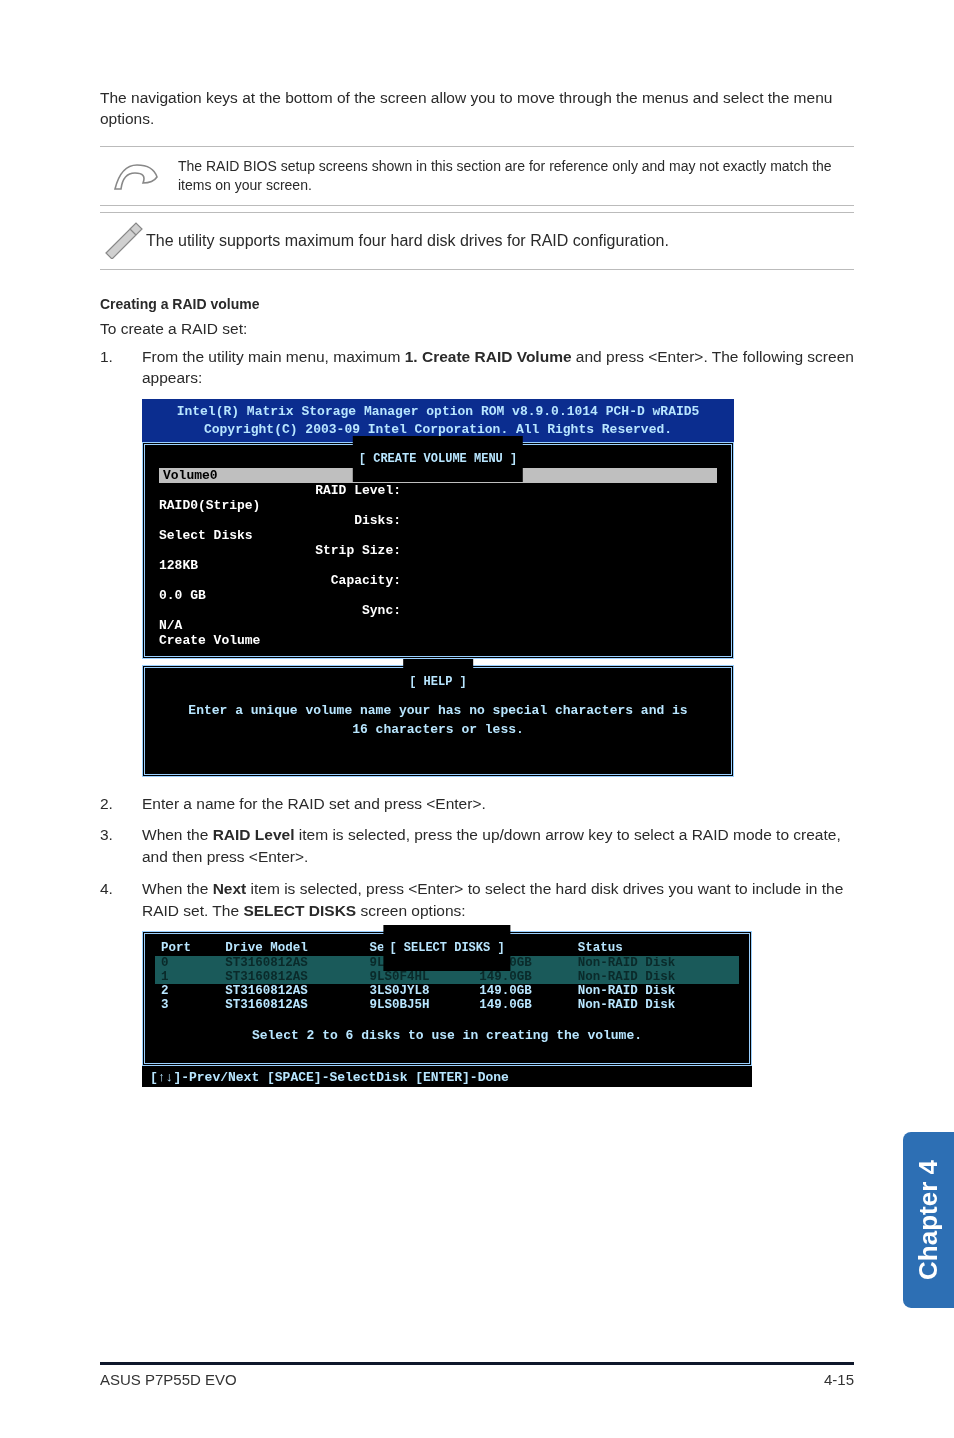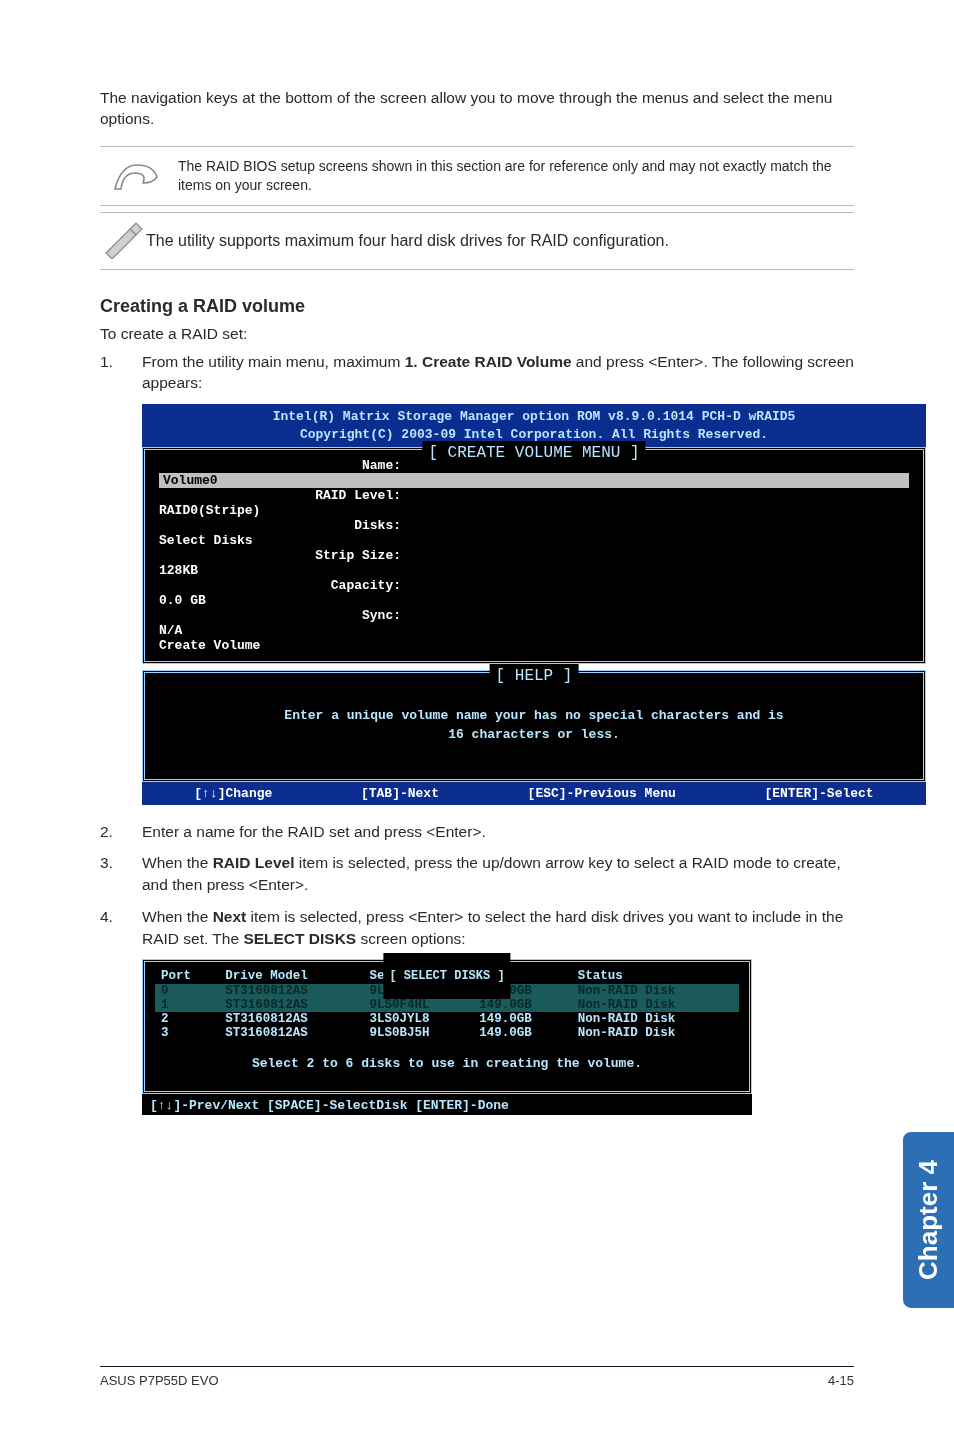--- a/index.html
+++ b/index.html
@@ -3,47 +3,47 @@
 <meta charset="utf-8">
 <style>
   * { box-sizing: border-box; margin: 0; padding: 0; }
   html, body { width: 954px; height: 1438px; background: #fff; font-family: Arial, Helvetica, sans-serif; color: #2a2a2a; }
   .page { padding: 88px 100px 40px 100px; position: relative; height: 1438px; }
   .intro { font-size: 15.5px; line-height: 1.35; margin-bottom: 16px; }
   .note-row { display: flex; align-items: center; border-top: 1px solid #bbb; border-bottom: 1px solid #bbb; padding: 6px 0; margin-bottom: 6px; }
   .note-row .icon-cell { width: 72px; display: flex; align-items: center; justify-content: center; }
   .note-row .text-cell { flex: 1; font-size: 14px; line-height: 1.35; padding: 4px 6px; }
   .note-block-2 { border-top: 1px solid #bbb; border-bottom: 1px solid #bbb; padding: 6px 0; margin-top: 2px; margin-bottom: 26px; display:flex; align-items:center;}
-  .section-head { font-size: 18px; font-weight: bold; margin-top: 22px; margin-bottom: 8px; }
+  .section-head { font-size: 14px; font-weight: bold; margin-top: 22px; margin-bottom: 8px; }
   .subline { font-size: 15.5px; margin-bottom: 8px; }
   ol.steps { list-style: none; padding-left: 0; }
   ol.steps > li { display: flex; font-size: 15.5px; line-height: 1.4; margin-bottom: 10px; }
   ol.steps > li .num { width: 42px; flex: none; }
   ol.steps > li .body { flex: 1; }
-  .bios { margin: 10px 0 16px 42px; width: 784px; font-family: "Courier New", monospace; font-size: 13px; color: #fff; }
+  .bios { margin: 10px 0 16px 42px; width: 592px; font-family: "Courier New", monospace; font-size: 13px; color: #fff; }
   .bios .hdr { background: #0b2d8f; color: #b8e6ff; padding: 4px 8px; font-weight: bold; text-align: center; line-height: 1.35; }
   .bios .panel { background: #000; border: 3px double #9ad0ff; padding: 8px 14px; position: relative; }
-  .bios .panel-title { position: absolute; top: -9px; left: 50%; transform: translateX(-50%); background: #000; padding: 3px 6px; color: #b8e6ff; font-weight: normal; font-size: 16px; }
+  .bios .panel-title { position: absolute; top: -9px; left: 50%; transform: translateX(-50%); background: #000; padding: 16px 6px; color: #b8e6ff; font-weight: bold; font-size: 12px; }
   .bios .row { display: flex; flex-direction: column; }
   .bios .lbl { width: 250px; text-align: right; padding-right: 8px; color: #fff; font-weight: bold; }
   .bios .val { color: #fff; font-weight: bold; }
   .bios .val.hi { background: #bfbfbf; color: #000; padding: 0 4px; }
   .bios .help { text-align: center; color: #b8e6ff; font-weight: bold; padding: 26px 10px; line-height: 1.45; }
   .bios .ftr { background: #0b2d8f; color: #fff; padding: 4px 8px; font-weight: bold; display: flex; justify-content: space-around; }
   .bios2 { margin: 10px 0 16px 42px; width: 610px; font-family: "Courier New", monospace; font-size: 13px; color: #fff; }
   .bios2 .panel { background: #000; border: 3px double #9ad0ff; padding: 6px 10px 12px 10px; position: relative; }
   .bios2 .panel-title { position: absolute; top: -9px; left: 50%; transform: translateX(-50%); background: #000; padding: 16px 6px; color: #b8e6ff; font-weight: bold; font-size: 12px; }
   .bios2 table { width: 100%; border-collapse: collapse; }
   .bios2 th { text-align: left; color: #b8e6ff; font-weight: bold; padding: 1px 6px; font-size: 12.5px; }
   .bios2 td { color: #b8e6ff; font-weight: bold; padding: 0 6px; font-size: 12.5px; }
   .bios2 tr.sel td { background: #1a5a5a; color: #0a2a2a; }
   .bios2 .msg { text-align: center; color: #b8e6ff; font-weight: bold; margin: 16px 0 8px 0; }
   .bios2 .ftr2 { text-align: left; color: #b8e6ff; font-weight: bold; padding: 2px 8px; background: #000; border-top: 2px solid #000; }
   .side-tab { position: absolute; right: 0; bottom: 130px; background: #2d6fb4; color: #fff; writing-mode: vertical-rl; transform: rotate(180deg); font-size: 26px; font-weight: bold; padding: 28px 10px; border-radius: 0 8px 8px 0; }
-  .footer { position: absolute; bottom: 50px; left: 100px; right: 100px; border-top: 1px solid #0f172a; padding-top: 6px; display: flex; justify-content: space-between; font-size: 13px; color: #333; }
+  .footer { position: absolute; bottom: 50px; left: 100px; right: 100px; border-top: 3px solid #0f172a; padding-top: 6px; display: flex; justify-content: space-between; font-size: 15px; color: #333; }
   b { font-weight: bold; }
 </style>
 </head>
 <body>
 
 <div class="page">
 
   <p class="intro">The navigation keys at the bottom of the screen allow you to move through the menus and select the menu options.</p>
 
   <div class="note-row">
@@ -111,26 +111,20 @@
           <span class="lbl"></span>
           <span class="val">Create Volume</span>
         </div>
     </div>
     <div class="panel" style="margin-top:6px;">
       <span class="panel-title">[ HELP ]</span>
       <div class="help">
         <div>Enter a unique volume name your has no special characters and is</div>
         <div>16 characters or less.</div>
       </div>
-    </div>
-    <div class="ftr">
-      <span>[↑↓]Change</span>
-      <span>[TAB]-Next</span>
-      <span>[ESC]-Previous Menu</span>
-      <span>[ENTER]-Select</span>
     </div>
   </div>
 
   <ol class="steps">
     <li>
       <span class="num">2.</span>
       <span class="body">Enter a name for the RAID set and press &lt;Enter&gt;.</span>
     </li>
     <li>
       <span class="num">3.</span>

